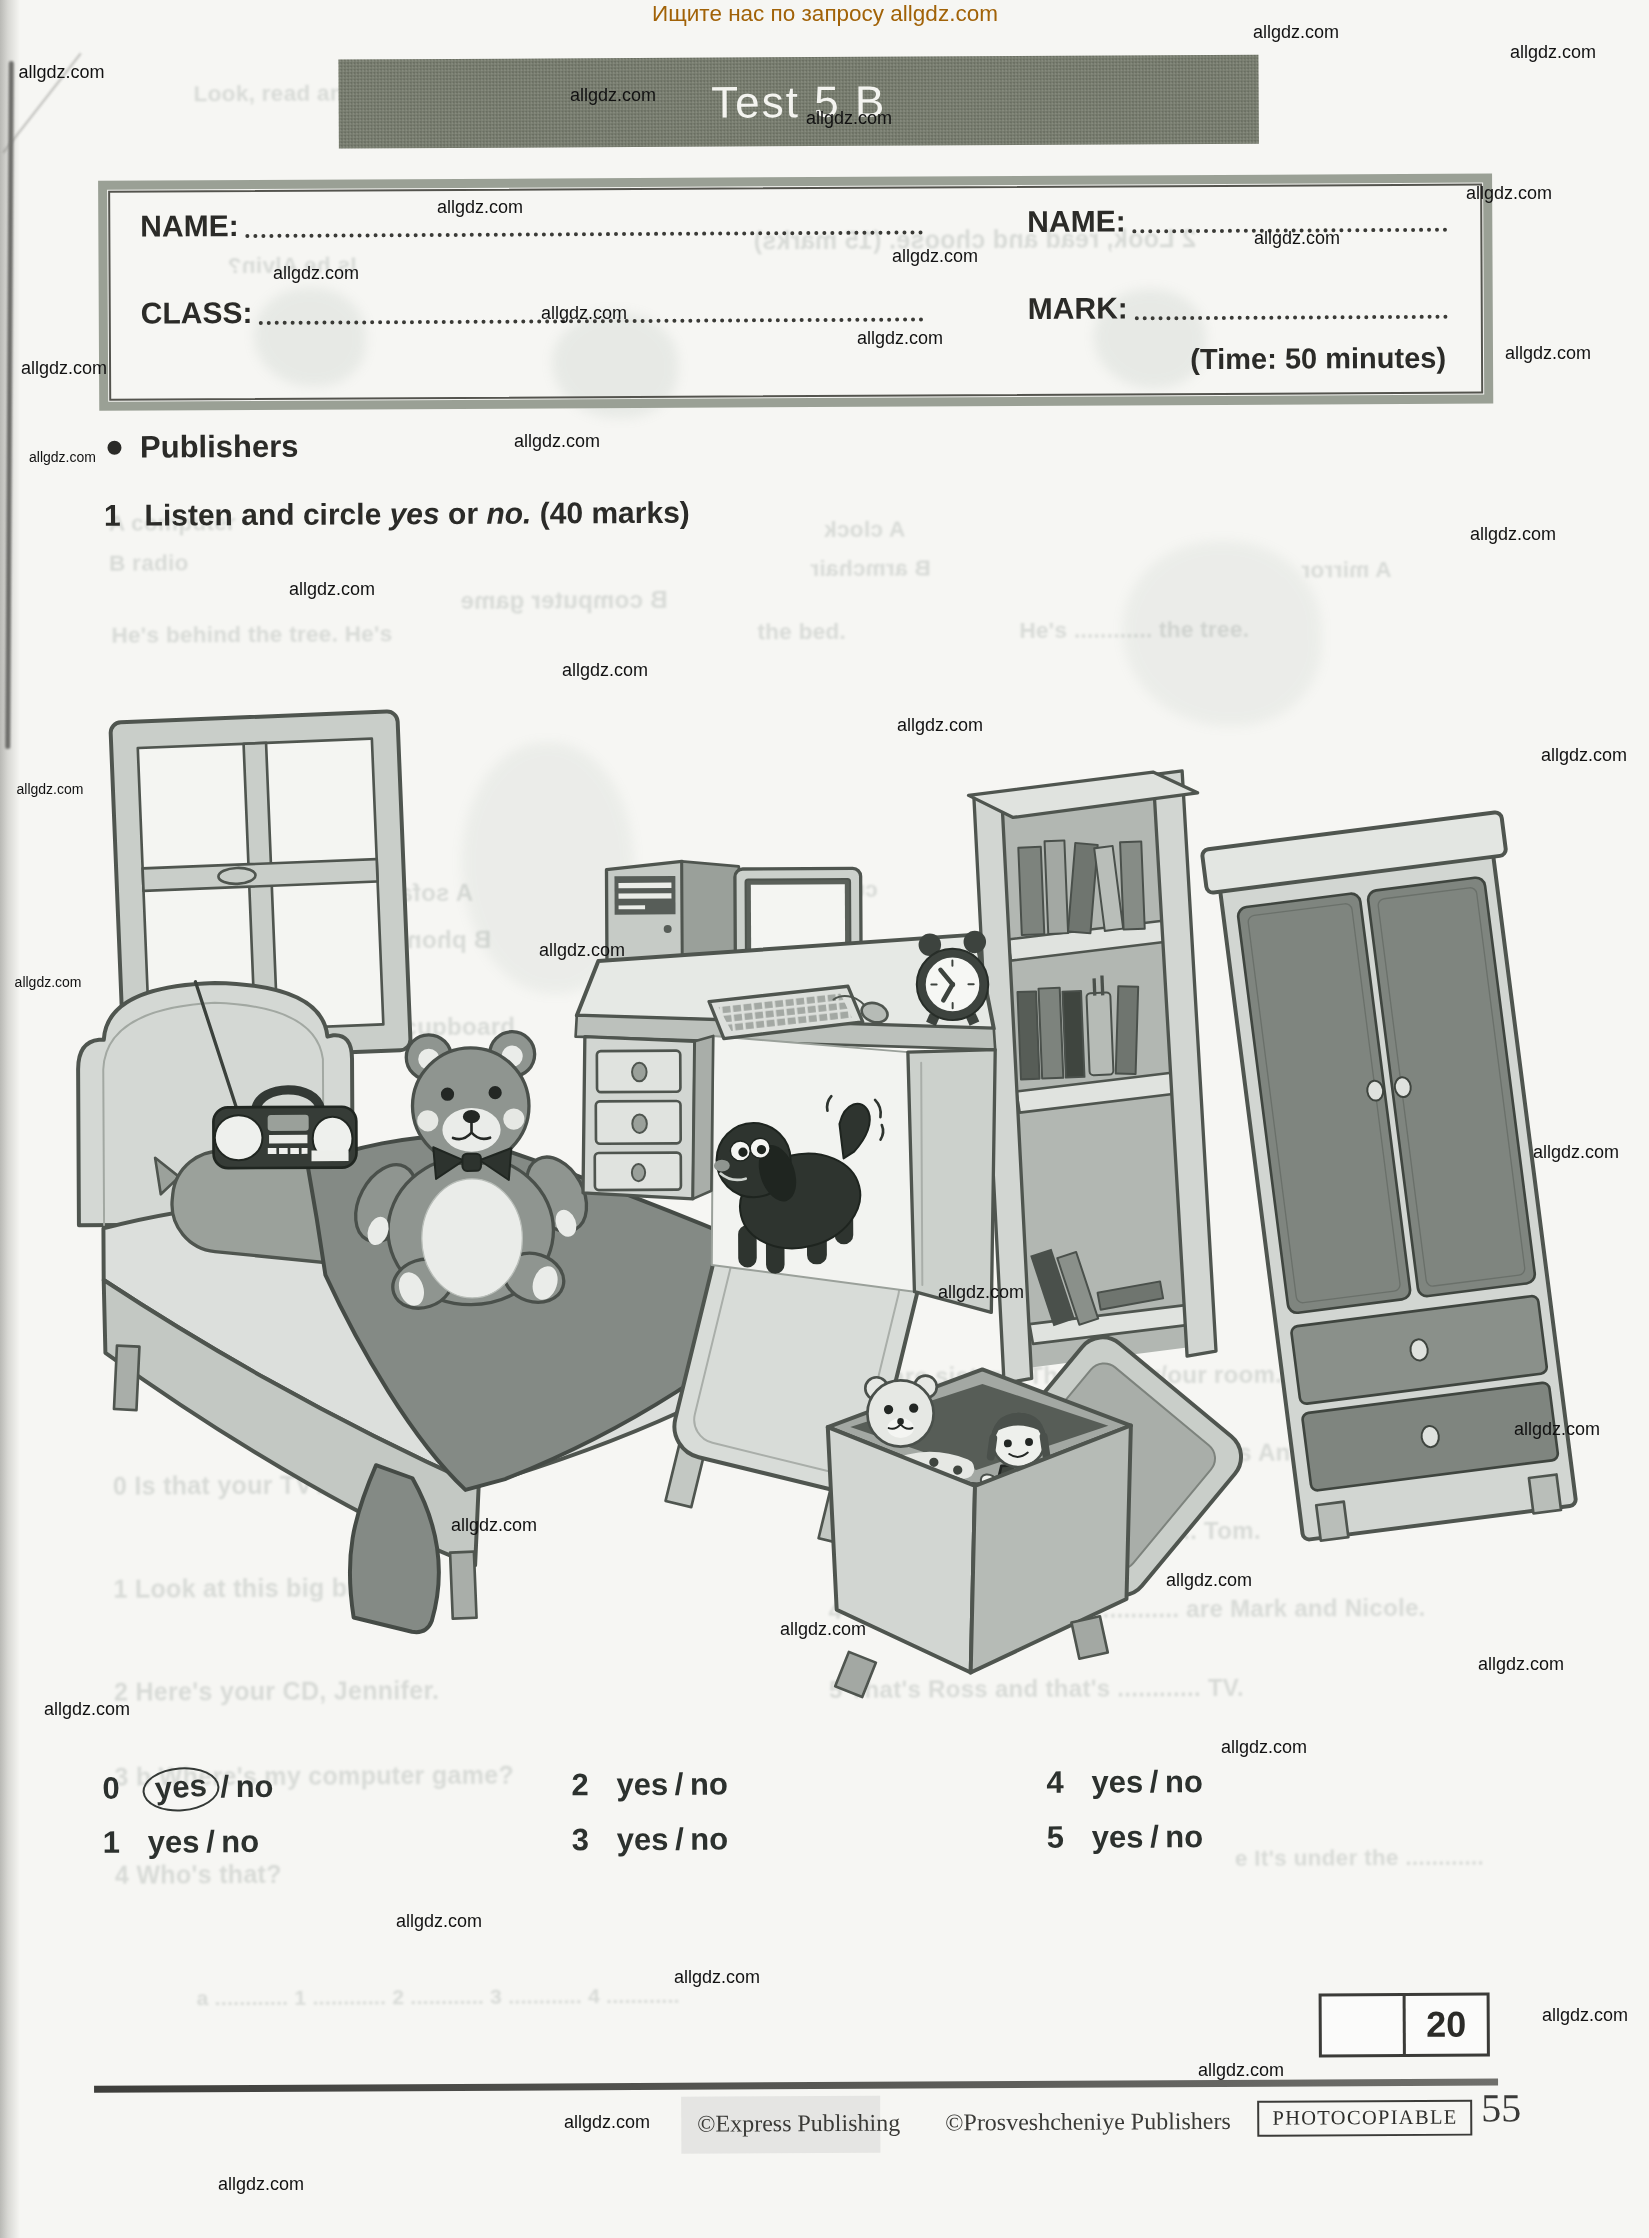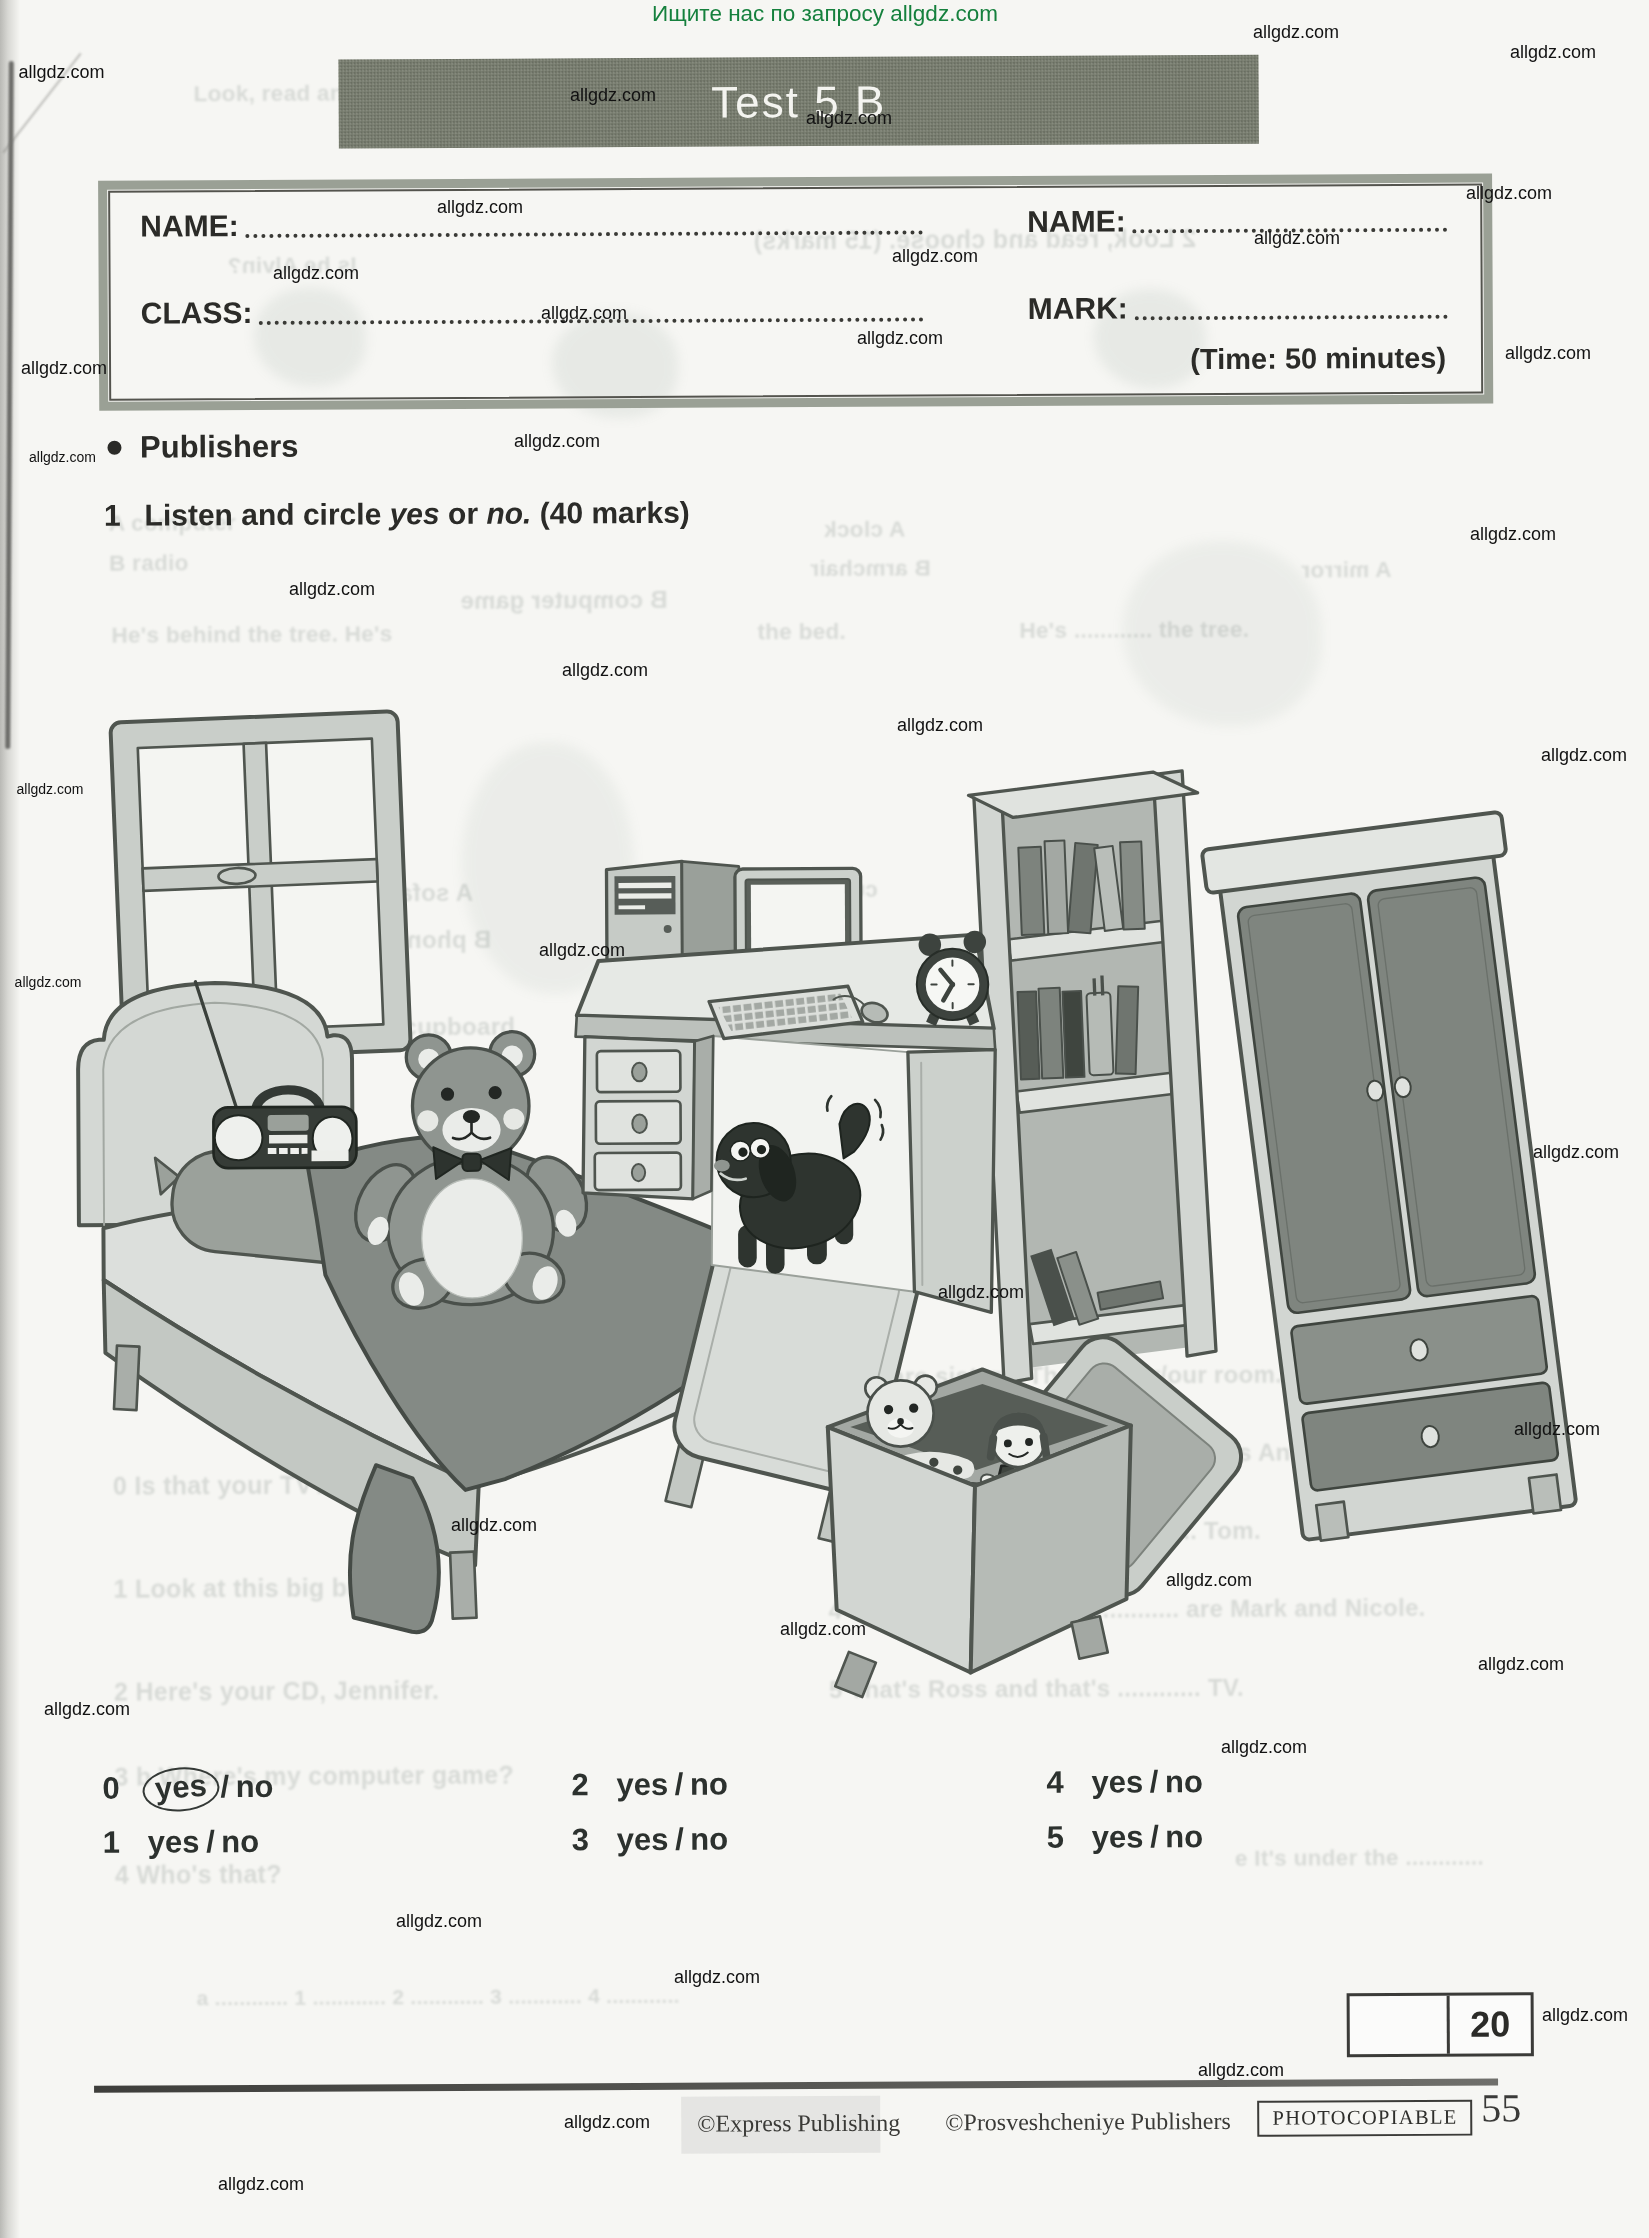--- a/index.html
+++ b/index.html
@@ -43,40 +43,40 @@
   
   .illus{position:absolute;left:40px;top:695px;z-index:2;}
   
   .answer-option{position:absolute;display:flex;align-items:center;gap:16px;z-index:3;
      font-size:31px;font-weight:bold;color:#2c312e;}
   .answer-option .num{min-width:29px;}
   .yn .sep{padding:0 6.6px;}
   .yes.circled{border:2.6px solid #343936;border-radius:50%;padding:0px 10.6px 4px 10.6px;margin:-4px -5.3px;
      transform:rotate(-4deg);display:inline-block;}
   
-  .score-box{position:absolute;left:1342px;top:1996px;width:165px;height:58px;border:3.3px solid #3b3b38;
-     display:flex;z-index:3;background:rgba(255,255,255,.6);padding-left:16px;}
+  .score-box{position:absolute;left:1314px;top:1996px;width:165px;height:58px;border:3.3px solid #3b3b38;
+     display:flex;z-index:3;background:rgba(255,255,255,.6);}
   .score-cell-empty{width:81px;border-right:3.3px solid #3b3b38;}
   .score-cell-max{flex:1;display:flex;align-items:center;justify-content:center;
      font-size:36px;font-weight:bold;color:#2b2b28;}
   
   .footer-rule{position:absolute;left:89px;top:2082px;width:1404px;height:7.3px;z-index:2;
      background:linear-gradient(90deg,#3e3e3b,#6f6f6b);}
   .footer-bleedbox{position:absolute;left:676px;top:2096px;width:199px;height:57px;
      background:rgba(140,145,140,.16);z-index:2;}
   .footer-text{position:absolute;top:2110px;font-family:"Liberation Serif",serif;font-size:24px;
      color:#3a3a37;z-index:3;white-space:nowrap;}
   .photocopiable{position:absolute;left:1252px;top:2103px;border:2px solid #3b3b38;padding:4px 13.2px 5.3px 13.2px;
      font-family:"Liberation Serif",serif;font-size:20.5px;letter-spacing:1.3px;color:#2f2f2c;z-index:3;}
   .page-num{position:absolute;left:1476px;top:2088px;font-family:"Liberation Serif",serif;
      font-size:40px;color:#3a3a38;z-index:3;}
   
   .wm-layer{position:absolute;inset:0;z-index:10;pointer-events:none;}
   .wm{position:absolute;color:#121212;white-space:nowrap;font-family:"Liberation Sans",sans-serif;}
-  .wm-top{position:absolute;left:0;right:0;top:1.3px;text-align:center;font-size:22.5px;color:#15803d;
+  .wm-top{position:absolute;left:0;right:0;top:1.3px;text-align:center;font-size:22.5px;color:#a16207;
      font-family:"Liberation Sans",sans-serif;}
   .wm-bottom{position:absolute;left:0;right:0;top:2206px;text-align:center;font-size:22.5px;color:#5b1d9e;
      font-family:"Liberation Sans",sans-serif;}
 </style>
 </head>
 <body>
 
 <div class="page">
   <div class="page-edge-left"></div>
   <div class="page-edge-line"></div>

